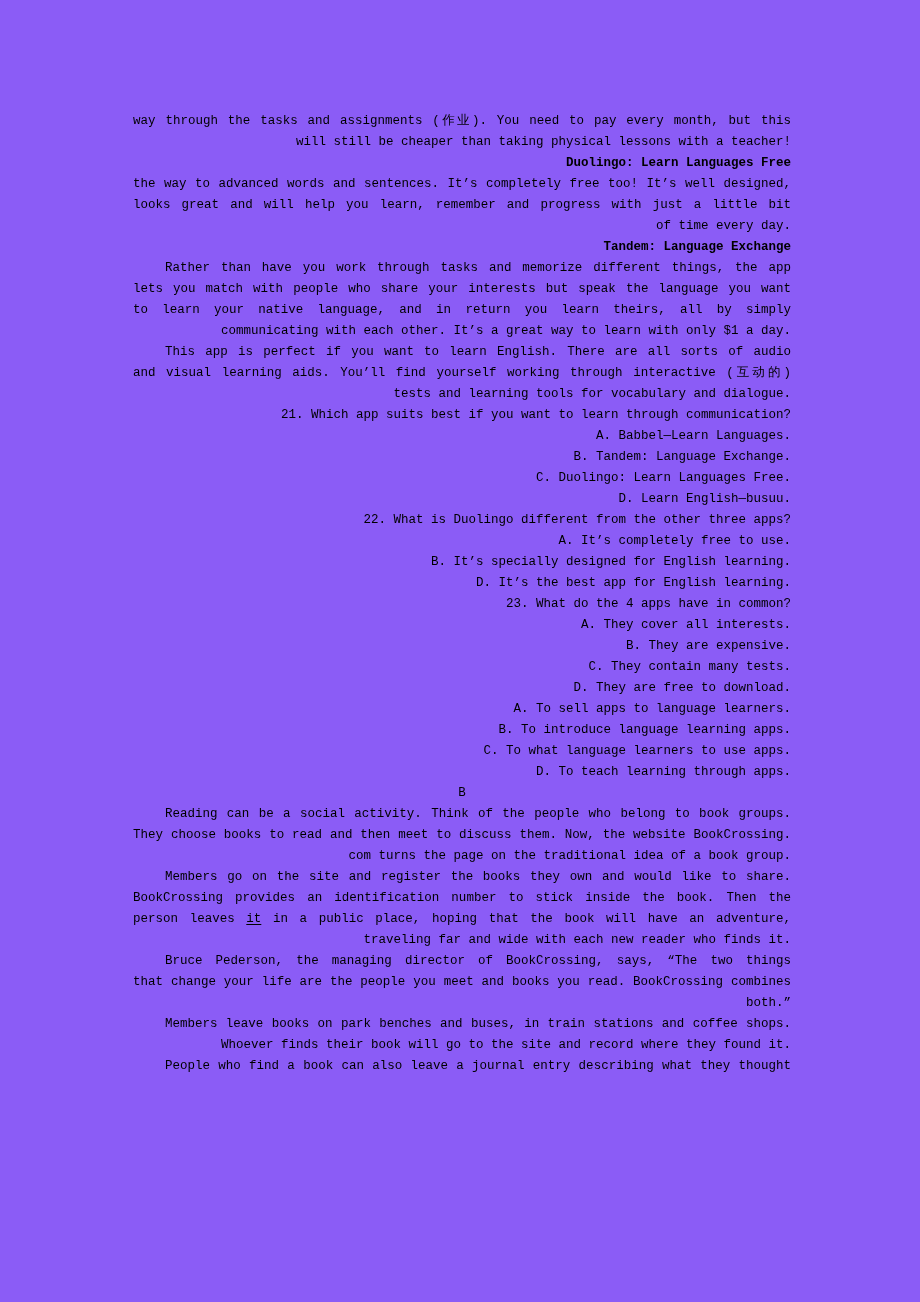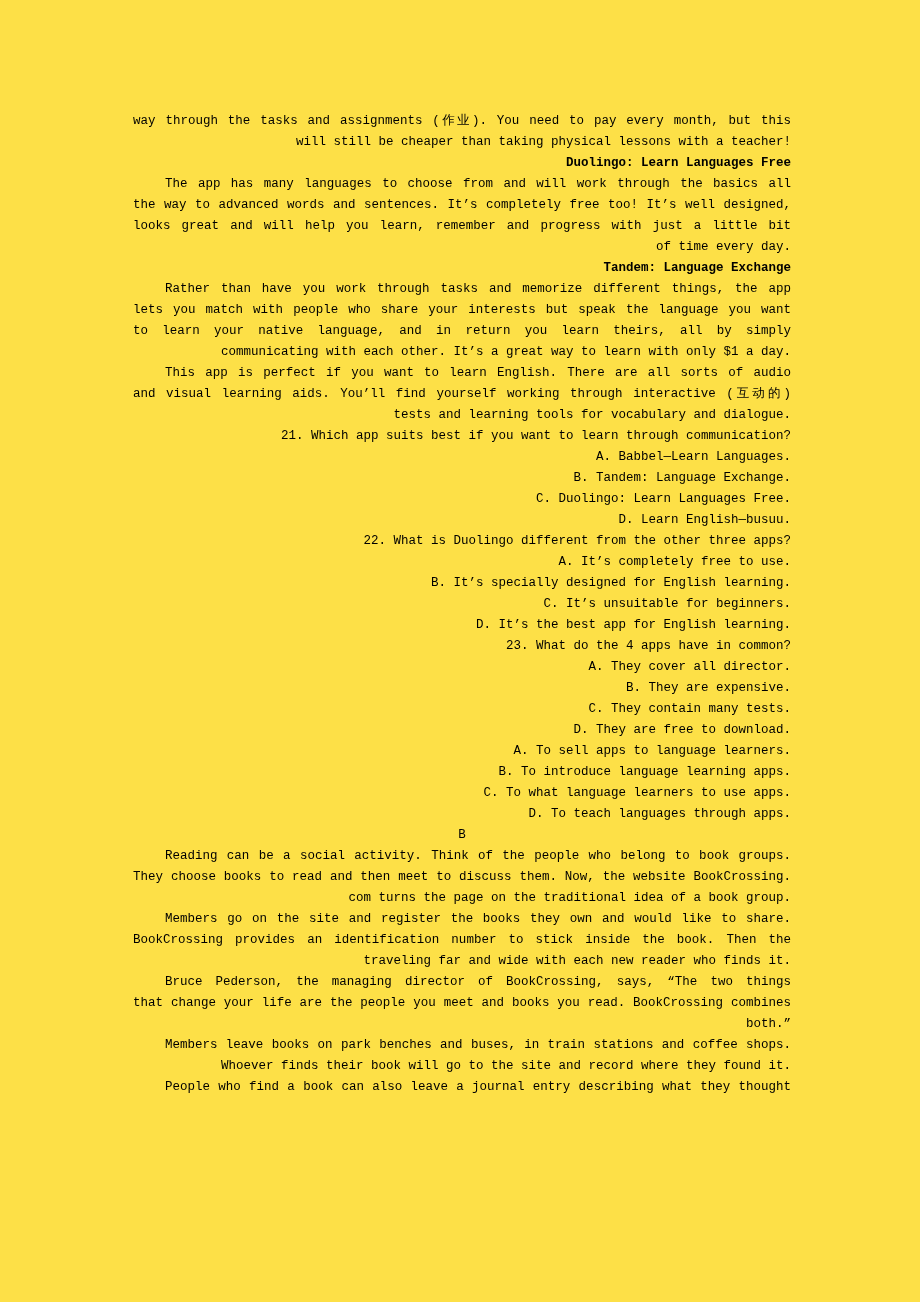--- a/index.html
+++ b/index.html
@@ -25,31 +25,30 @@
   .line { min-height: 21px; text-align: right; }
   .bold { font-weight: bold; }
   .center { text-align: center; }
   .ind { text-indent: 32px; }
   .jfull { text-align: justify; text-align-last: justify; }
   .u { text-decoration: underline; text-underline-offset: 2px; }
 </style>
 </head>
 <body>
 
-<div class="page" style="background: #fde047;">
+<div class="page" style="background: #8b5cf6;">
   <div class="content" style="color: rgb(0, 0, 0);">
       <div class="para">
         <div class="line jfull"><span>way through the tasks and assignments (作业). You need to pay every month, but this</span></div>
         <div class="line"><span>will still be cheaper than taking physical lessons with a teacher!</span></div>
       </div>
       <div class="para">
         <div class="line bold ind"><span>Duolingo: Learn Languages Free</span></div>
       </div>
       <div class="para">
-        <div class="line ind jfull"><span>The app has many languages to choose from and will work through the basics all</span></div>
         <div class="line jfull"><span>the way to advanced words and sentences. It’s completely free too! It’s well designed,</span></div>
         <div class="line jfull"><span>looks great and will help you learn, remember and progress with just a little bit</span></div>
         <div class="line"><span>of time every day.</span></div>
       </div>
       <div class="para">
         <div class="line bold ind"><span>Tandem: Language Exchange</span></div>
       </div>
       <div class="para">
         <div class="line ind jfull"><span>Rather than have you work through tasks and memorize different things, the app</span></div>
         <div class="line jfull"><span>lets you match with people who share your interests but speak the language you want</span></div>
@@ -79,63 +78,61 @@
       <div class="para">
         <div class="line ind"><span>22. What is Duolingo different from the other three apps?</span></div>
       </div>
       <div class="para">
         <div class="line ind"><span>A. It’s completely free to use.</span></div>
       </div>
       <div class="para">
         <div class="line ind"><span>B. It’s specially designed for English learning.</span></div>
       </div>
       <div class="para">
-        <div class="line ind"><span>C. It’s unsuitable for beginners.</span></div>
-      </div>
-      <div class="para">
         <div class="line ind"><span>D. It’s the best app for English learning.</span></div>
       </div>
       <div class="para">
         <div class="line ind"><span>23. What do the 4 apps have in common?</span></div>
       </div>
       <div class="para">
-        <div class="line ind"><span>A. They cover all director.</span></div>
+        <div class="line ind"><span>A. They cover all interests.</span></div>
       </div>
       <div class="para">
         <div class="line ind"><span>B. They are expensive.</span></div>
       </div>
       <div class="para">
         <div class="line ind"><span>C. They contain many tests.</span></div>
       </div>
       <div class="para">
         <div class="line ind"><span>D. They are free to download.</span></div>
       </div>
       <div class="para">
         <div class="line ind"><span>A. To sell apps to language learners.</span></div>
       </div>
       <div class="para">
         <div class="line ind"><span>B. To introduce language learning apps.</span></div>
       </div>
       <div class="para">
         <div class="line ind"><span>C. To what language learners to use apps.</span></div>
       </div>
       <div class="para">
-        <div class="line ind"><span>D. To teach languages through apps.</span></div>
+        <div class="line ind"><span>D. To teach learning through apps.</span></div>
       </div>
       <div class="para">
         <div class="line center"><span>B</span></div>
       </div>
       <div class="para">
         <div class="line ind jfull"><span>Reading can be a social activity. Think of the people who belong to book groups.</span></div>
         <div class="line jfull"><span>They choose books to read and then meet to discuss them. Now, the website BookCrossing.</span></div>
         <div class="line"><span>com turns the page on the traditional idea of a book group.</span></div>
       </div>
       <div class="para">
         <div class="line ind jfull"><span>Members go on the site and register the books they own and would like to share.</span></div>
         <div class="line jfull"><span>BookCrossing provides an identification number to stick inside the book. Then the</span></div>
+        <div class="line jfull"><span>person leaves </span><span class="u">it</span><span> in a public place, hoping that the book will have an adventure,</span></div>
         <div class="line"><span>traveling far and wide with each new reader who finds it.</span></div>
       </div>
       <div class="para">
         <div class="line ind jfull"><span>Bruce Pederson, the managing director of BookCrossing, says, “The two things</span></div>
         <div class="line jfull"><span>that change your life are the people you meet and books you read. BookCrossing combines</span></div>
         <div class="line"><span>both.”</span></div>
       </div>
       <div class="para">
         <div class="line ind jfull"><span>Members leave books on park benches and buses, in train stations and coffee shops.</span></div>
         <div class="line"><span>Whoever finds their book will go to the site and record where they found it.</span></div>

